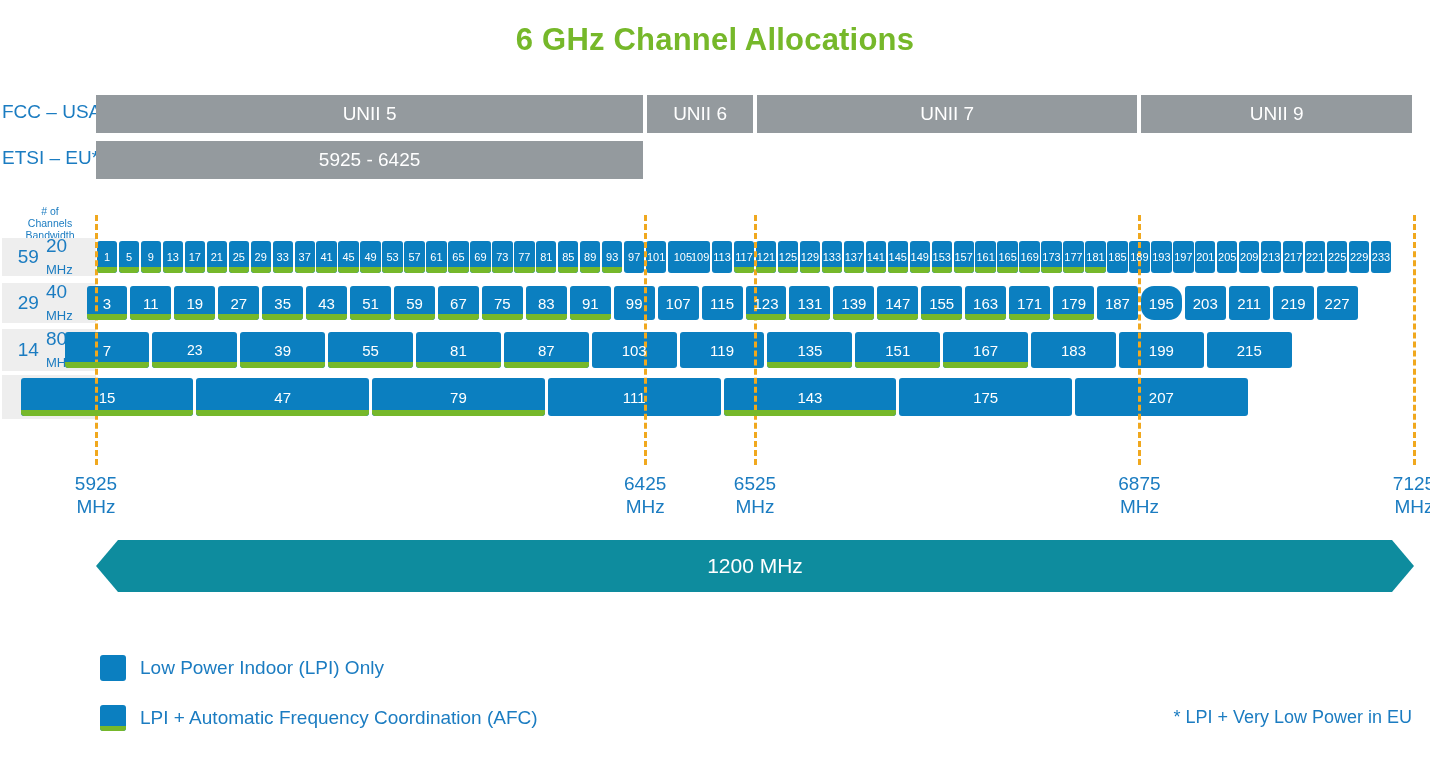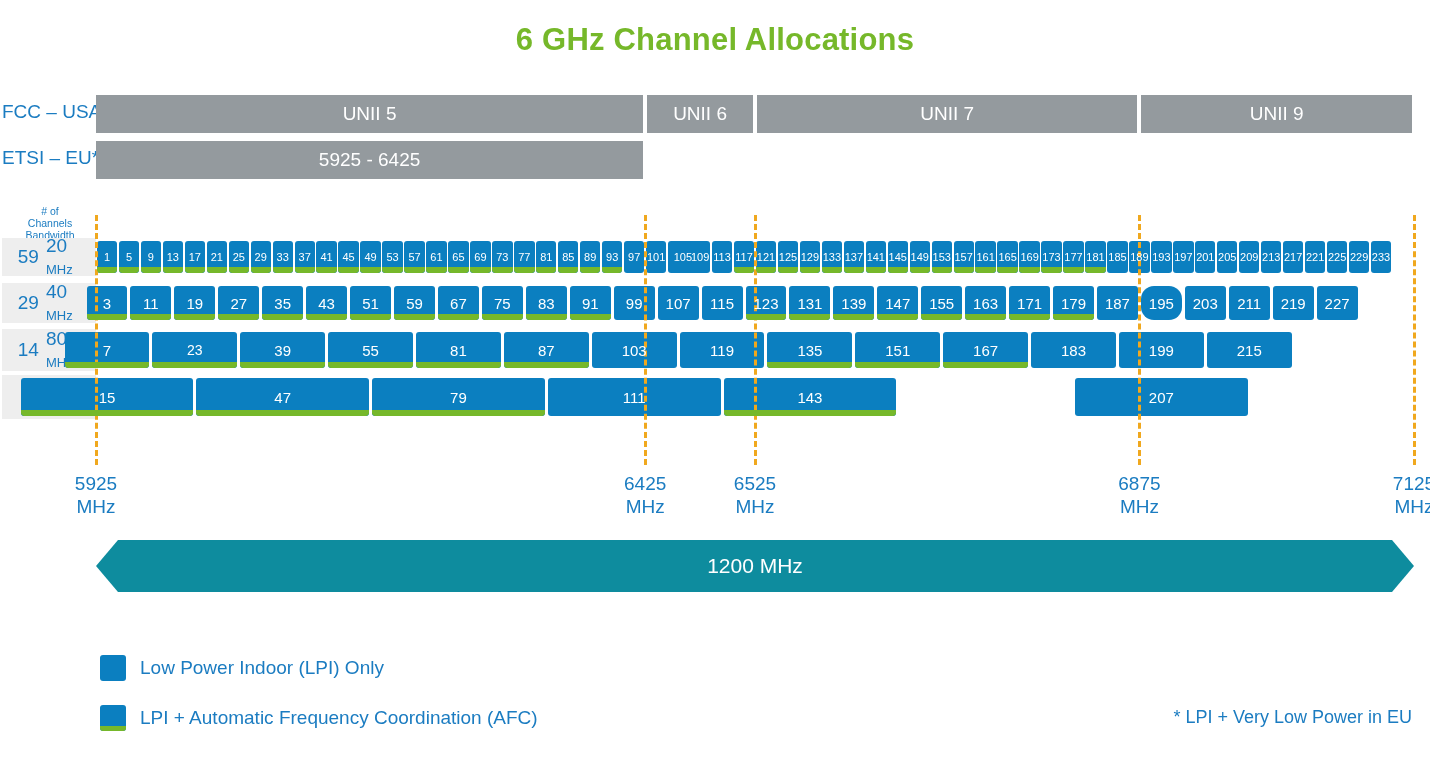--- a/index.html
+++ b/index.html
@@ -602,20 +602,23 @@
         </div>
         <div class="chan afc" style="left: 372.083px; width: 172.733px; top: 0px; height: 38px; font-size: 15px;">
           <span class="num">79</span>
         </div>
         <div class="chan" style="left: 547.817px; width: 172.733px; top: 0px; height: 38px; font-size: 15px;">
           <span class="num">111</span>
         </div>
         <div class="chan afc" style="left: 723.55px; width: 172.733px; top: 0px; height: 38px; font-size: 15px;">
           <span class="num">143</span>
         </div>
+        <div class="chan" style="left: 899.283px; width: 172.733px; top: 0px; height: 38px; font-size: 15px;">
+          <span class="num">175</span>
+        </div>
         <div class="chan" style="left: 1075.02px; width: 172.733px; top: 0px; height: 38px; font-size: 15px;">
           <span class="num">207</span>
         </div>
       </div>
     </div>
 
   <div id="markers">
       <div class="vline" style="left: 95px;"></div>
       <div class="freq-label" style="left: 41px;">
         <div>5925</div>

